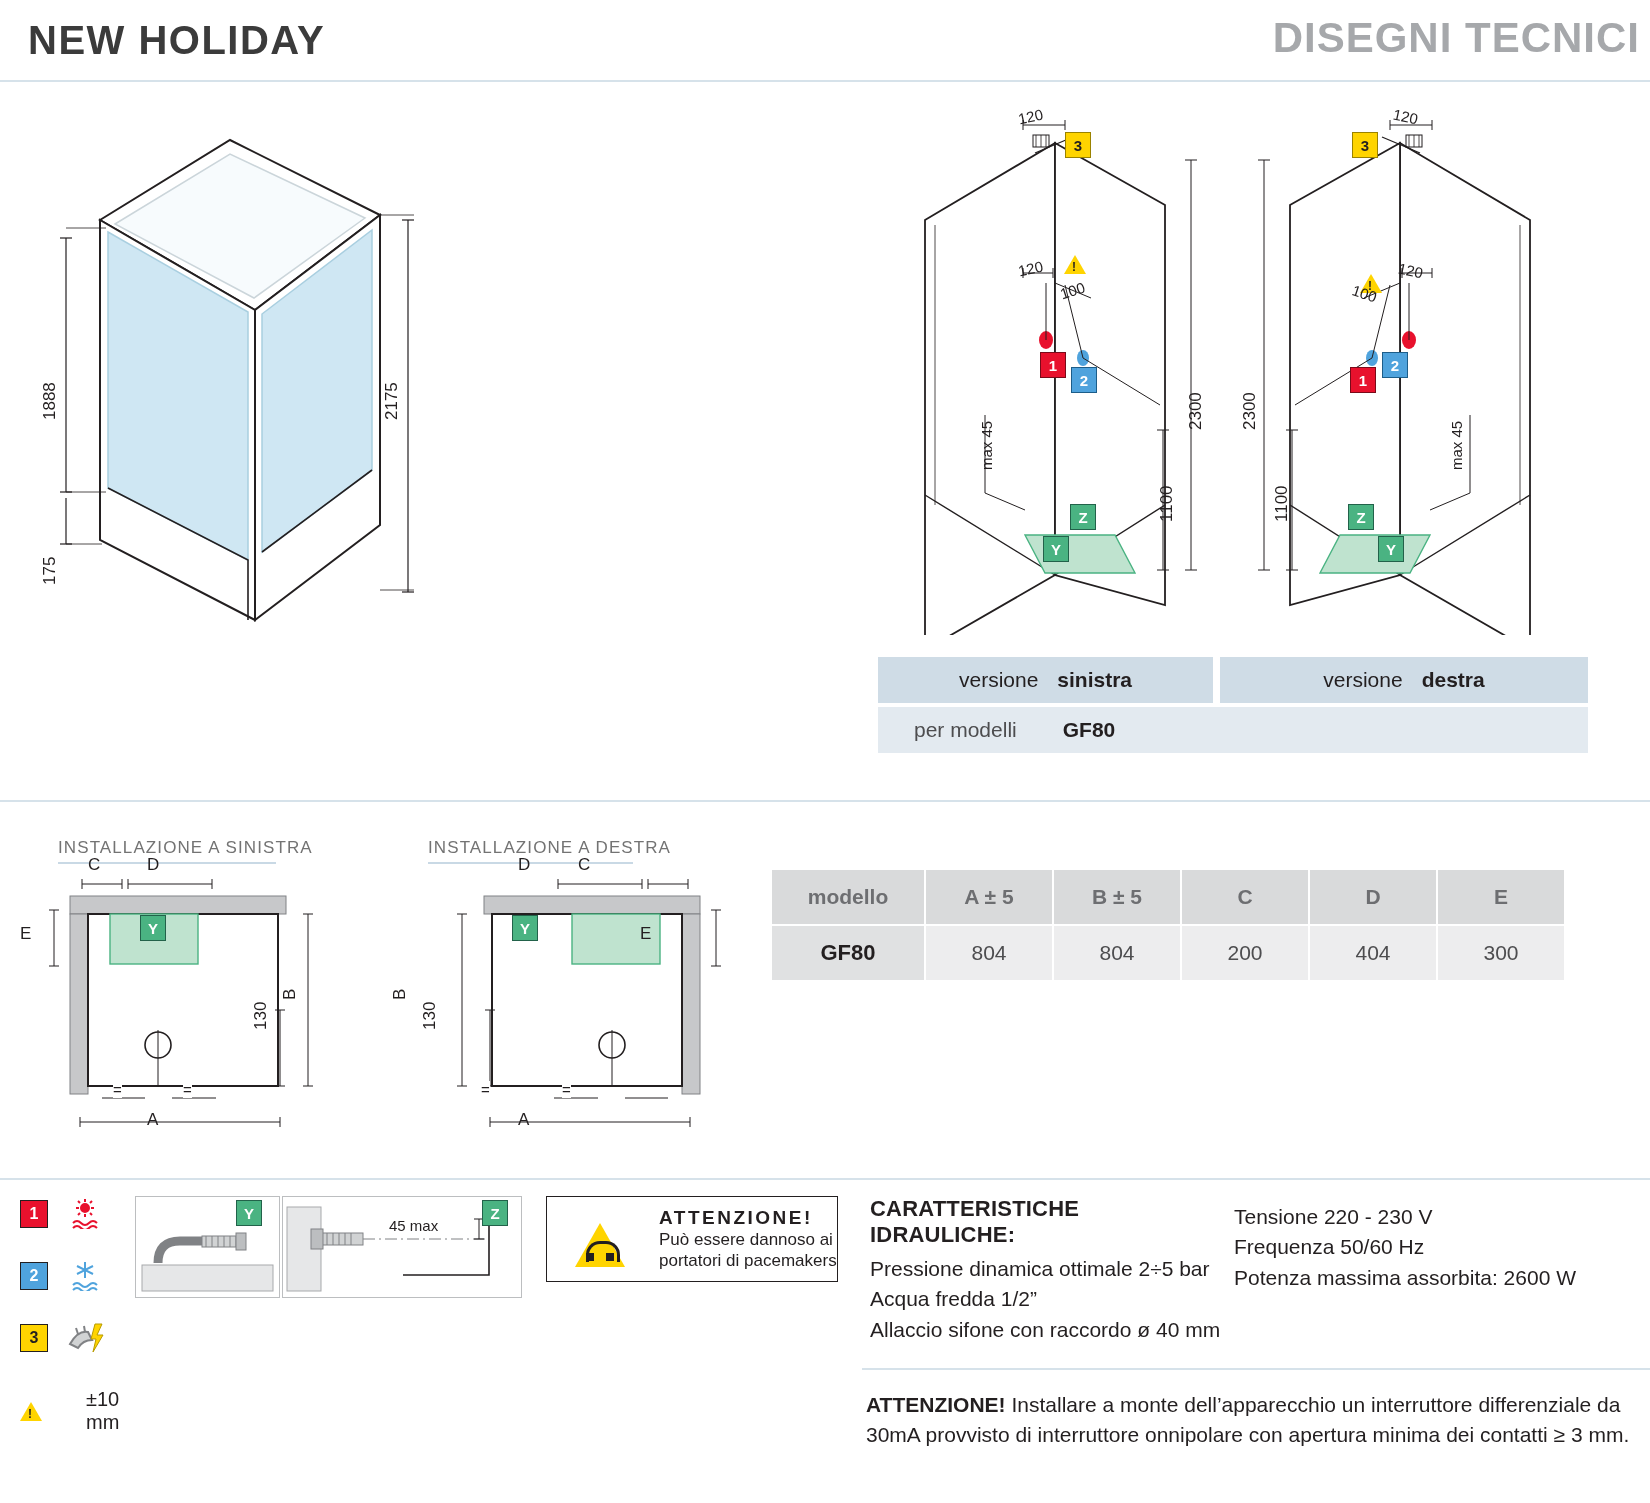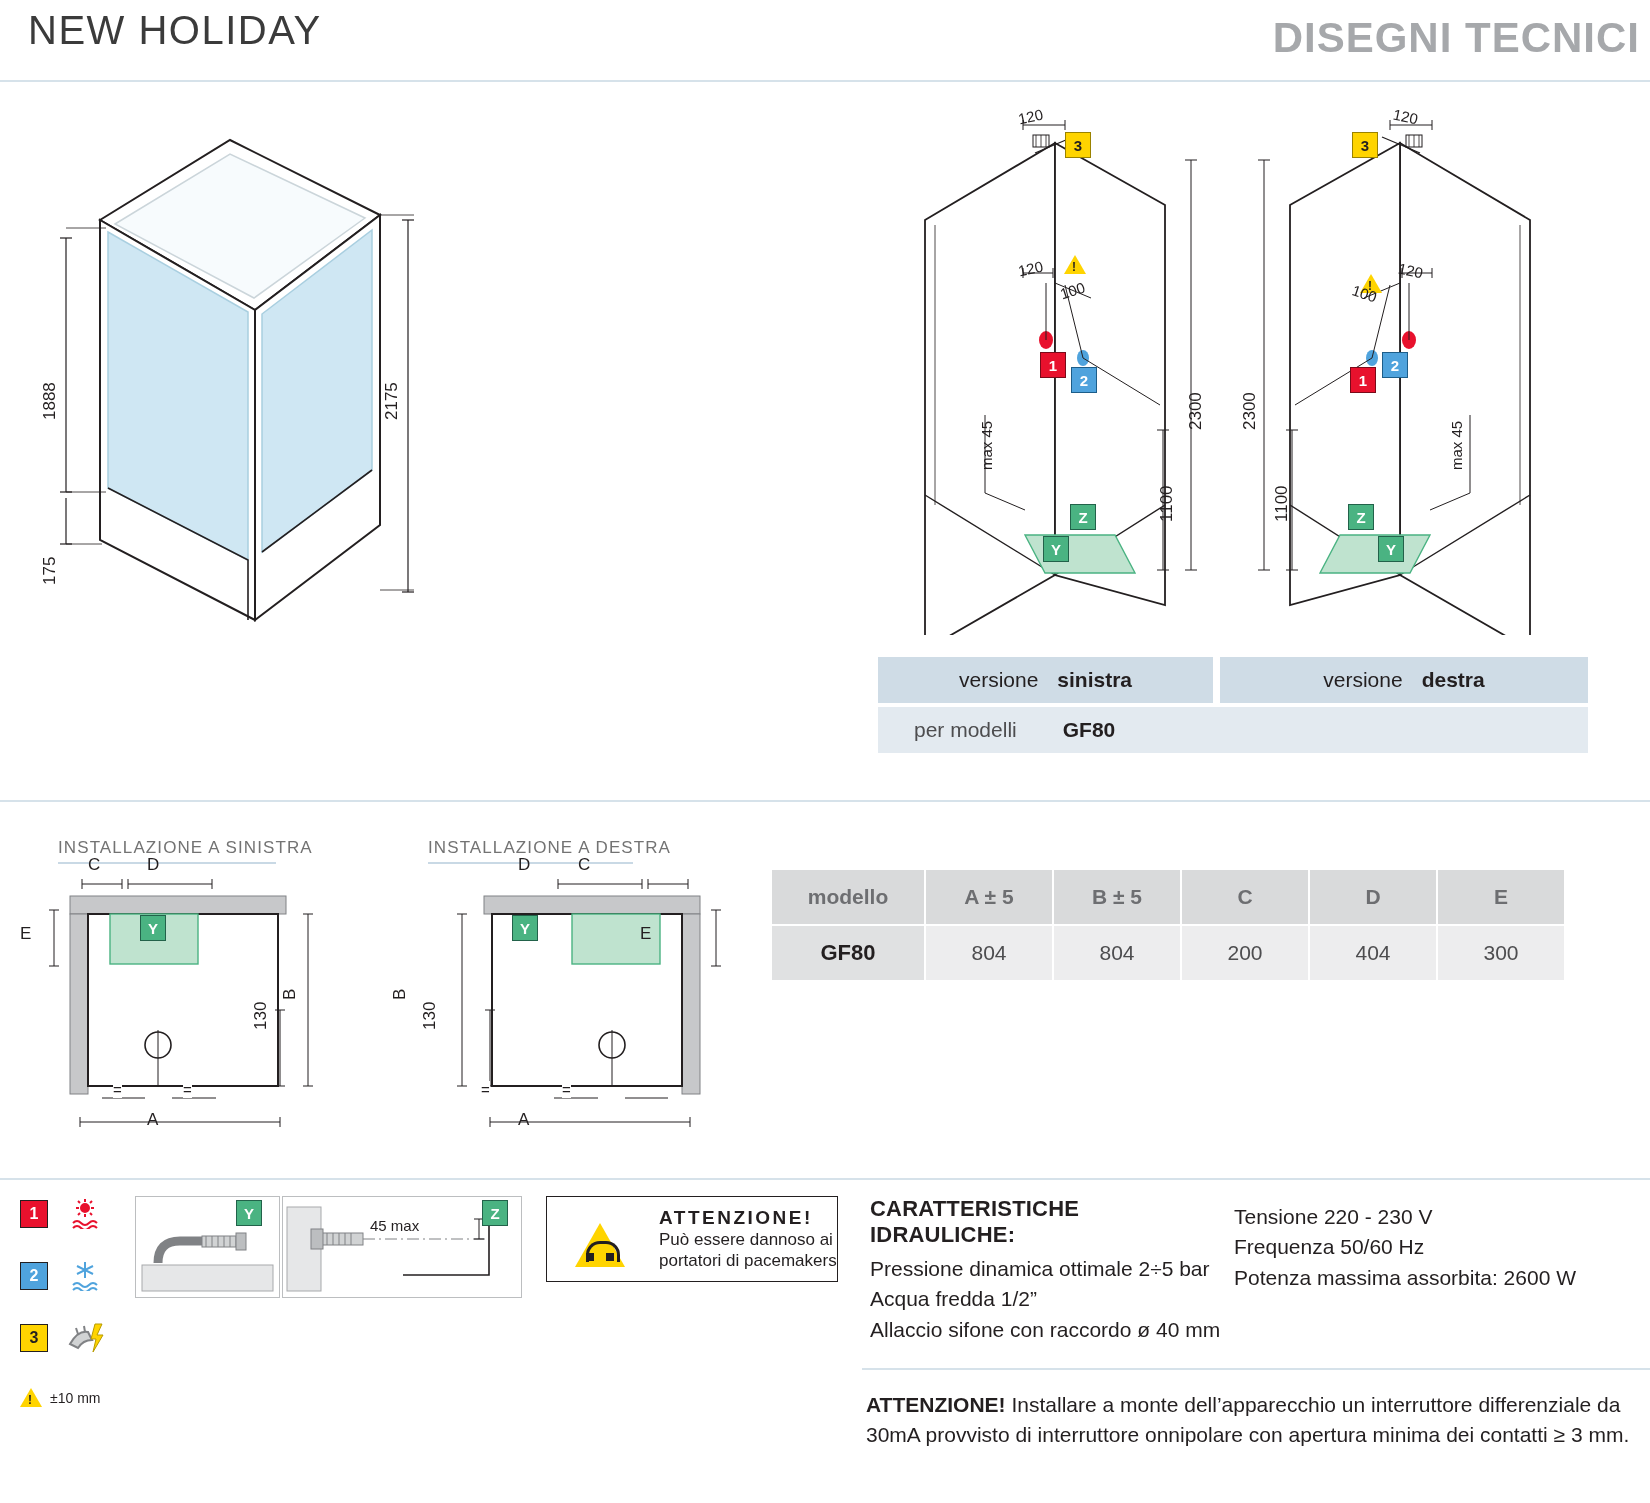--- a/index.html
+++ b/index.html
@@ -3,21 +3,21 @@
 <meta charset="utf-8">
 <style>
   html,body{margin:0;padding:0;}
   body{
     width:1650px;height:1503px;position:relative;background:#ffffff;
     font-family:"Liberation Sans",sans-serif;color:#231f20;
     overflow:hidden;
   }
   .abs{position:absolute;}
   
-  #title-left{left:28px;top:8px;font-size:40px;letter-spacing:1.5px;color:#3b3b3b;font-weight:400;}
+  #title-left{left:28px;top:18px;font-size:40px;letter-spacing:1.5px;color:#3b3b3b;font-weight:700;}
   #title-right{right:10px;top:14px;font-size:42px;letter-spacing:1px;color:#a6a8ab;font-weight:700;}
   .hrule{background:#d6e2ea;height:2px;}
   
   .dim{font-size:17px;color:#231f20;}
   .dim-sm{font-size:15px;color:#231f20;}
   .rot90{transform:rotate(-90deg);transform-origin:left top;white-space:nowrap;}
   
   .badge{
     width:26px;height:26px;border:1.5px solid #231f20;
     display:flex;align-items:center;justify-content:center;
@@ -401,21 +401,21 @@
           <path d="M8 22 q8 -14 18 -12 l4 8 q-9 0 -14 8 z" fill="#d1d3d4"></path>
           <line x1="14" y1="6" x2="16" y2="12"></line>
             <line x1="22" y1="4" x2="23" y2="10"></line>
         </g>
         <polygon points="33,2 40,2 35,13 41,13 31,30 34,17 29,17" fill="#ffd400" stroke="#b79b00" stroke-width="1"></polygon>
       </svg>
     </div>
   </div>
   <div class="abs" style="left:0;top:188px;display:flex;align-items:center;gap:8px;">
     <div class="warn-tri"></div>
-    <div class="dim" style="font-size:14px;">±10 mm</div>
+    <div class="dim" style="font-size:20px;margin-left:36px;">±10 mm</div>
   </div>
 </div>
 
 <div class="abs panelbox" style="left:135px;top:1196px;width:143px;height:100px;">
   <svg width="143" height="100" viewBox="0 0 143 100">
     <rect x="6" y="68" width="131" height="26" fill="#e6e7e8" stroke="#a7a9ac" stroke-width="1"></rect>
     <path d="M22 66 q0 -22 22 -22 h26" fill="none" stroke="#808285" stroke-width="9"></path>
     <rect x="66" y="39" width="34" height="11" fill="#d1d3d4" stroke="#808285" stroke-width="1"></rect>
     <line x1="70" y1="39" x2="70" y2="50" stroke="#808285" stroke-width="1"></line>
     <line x1="76" y1="39" x2="76" y2="50" stroke="#808285" stroke-width="1"></line>
@@ -437,21 +437,21 @@
     <line x1="62" y1="36" x2="62" y2="48" stroke="#808285" stroke-width="1"></line>
     <line x1="68" y1="36" x2="68" y2="48" stroke="#808285" stroke-width="1"></line>
     <rect x="28" y="32" width="12" height="20" fill="#bcbec0" stroke="#808285" stroke-width="1"></rect>
     <line x1="80" y1="42" x2="206" y2="42" stroke="#808285" stroke-width="1" stroke-dasharray="12 4 2 4"></line>
     <polyline points="206,18 206,78 120,78" fill="none" stroke="#231f20" stroke-width="1.6"></polyline>
     <line x1="196" y1="22" x2="196" y2="42" stroke="#231f20" stroke-width="1"></line>
     <line x1="191" y1="22" x2="201" y2="22" stroke="#231f20" stroke-width="1"></line>
     <line x1="191" y1="42" x2="201" y2="42" stroke="#231f20" stroke-width="1"></line>
   </svg>
 </div>
-<div class="abs dim-sm" style="left:370px;top:1217px;">45 max</div>
+<div class="abs dim-sm" style="left:389px;top:1217px;">45 max</div>
 <div class="abs badge b-green" style="left:482px;top:1200px;">Z</div>
 
 <div class="abs" id="att-box" style="left:546px;top:1196px;width:290px;height:84px;display:flex;align-items:center;">
   <div class="att-tri" style="margin-left:28px;margin-top:12px;">
     <span class="mag">
         <i style="left:0;"></i>
         <i style="right:0;"></i>
       </span>
   </div>
   <div style="margin-left:34px;">

